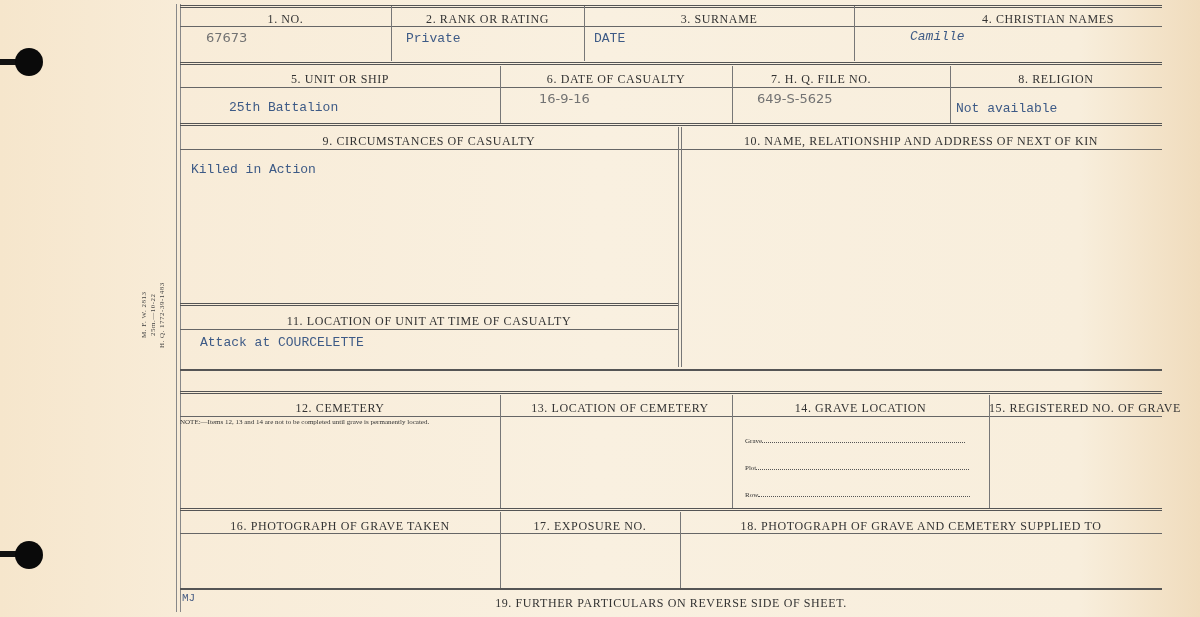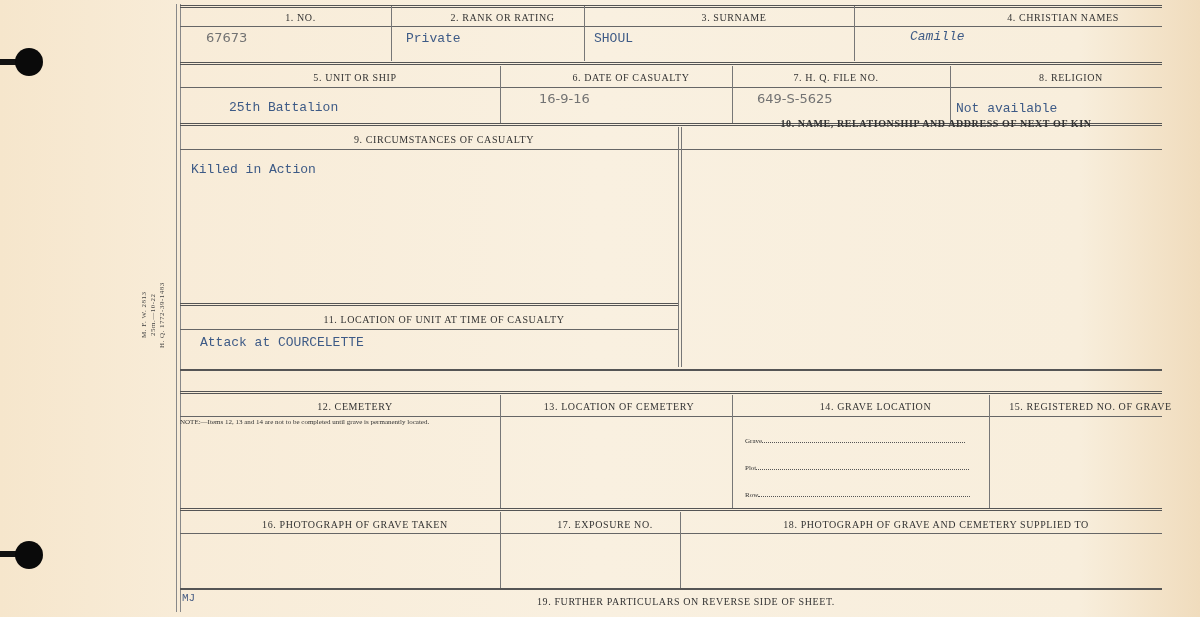--- a/index.html
+++ b/index.html
@@ -15,22 +15,22 @@
   .side-print {
     position:absolute; left:140px; top:270px; width:40px; height:90px;
     font-size:7px; line-height:9px; color:#444; writing-mode:vertical-rl; transform:rotate(180deg);
     text-align:center; letter-spacing:0.5px;
   }
   .hline { position:absolute; height:0; border-top:2px solid #555; }
   .hline.double { border-top:1px solid #555; border-bottom:1px solid #555; height:1px; }
   .hline.thin { border-top:1px solid #666; }
   .vline { position:absolute; width:0; border-left:1px solid #777; }
   .label {
-    position:absolute; font-size:10px; letter-spacing:0.6px; text-transform:uppercase;
-    text-align:center; color:#333; white-space:nowrap;margin-left:15px;
+    position:absolute; font-size:12px; letter-spacing:0.6px; text-transform:uppercase;
+    text-align:center; color:#333; white-space:nowrap;
   }
   .typed {
     position:absolute; font-family:"Liberation Mono","DejaVu Sans Mono",monospace;
     color:#3d5a86; font-size:13px; white-space:nowrap;
   }
   .hand { position:absolute; font-family:"DejaVu Sans", sans-serif; color:#737373; font-size:13px; white-space:nowrap; }
   .small { position:absolute; font-size:7px; color:#333; white-space:nowrap; }
   .dots { display:inline-block; border-bottom:1px dotted #555; vertical-align:baseline; }
   .note { position:absolute; font-size:7px; color:#333; white-space:nowrap; }
 </style>
@@ -55,59 +55,59 @@
 <div class="label" style="left:391px; top:12px; width:193px;">2. RANK OR RATING</div>
 <div class="label" style="left:584px; top:12px; width:270px;">3. SURNAME</div>
 <div class="label" style="left:854px; top:12px; width:308px;padding-left:40px;">4. CHRISTIAN NAMES</div>
 <div class="hline thin" style="left:180px; top:26px; width:982px;"></div>
 <div class="vline" style="left:391px; top:6px; height:55px;"></div>
 <div class="vline" style="left:584px; top:6px; height:55px;"></div>
 <div class="vline" style="left:854px; top:6px; height:55px;"></div>
 
 <div class="hand" style="left:206px; top:30px;">67673</div>
 <div class="typed" style="left:406px; top:31px;">Private</div>
-<div class="typed" style="left:594px; top:31px;">SHOUL</div>
+<div class="typed" style="left:594px; top:31px;">DATE</div>
 <div class="typed" style="left:910px; top:29px;font-style:italic;">Camille</div>
 
 <div class="hline double" style="left:180px; top:62px; width:982px;"></div>
 <div class="label" style="left:180px; top:72px; width:320px;">5. UNIT OR SHIP</div>
 <div class="label" style="left:500px; top:72px; width:232px;">6. DATE OF CASUALTY</div>
 <div class="label" style="left:712px; top:72px; width:218px;">7. H. Q. FILE NO.</div>
 <div class="label" style="left:950px; top:72px; width:212px;">8. RELIGION</div>
 <div class="hline thin" style="left:180px; top:87px; width:982px;"></div>
 <div class="vline" style="left:500px; top:66px; height:57px;"></div>
 <div class="vline" style="left:732px; top:66px; height:57px;"></div>
 <div class="vline" style="left:950px; top:66px; height:57px;"></div>
 
 <div class="typed" style="left:229px; top:100px;">25th Battalion</div>
 <div class="hand" style="left:539px; top:91px;">16-9-16</div>
 <div class="hand" style="left:757px; top:91px;">649-S-5625</div>
 <div class="typed" style="left:956px; top:101px;">Not available</div>
 
 <div class="hline double" style="left:180px; top:123px; width:982px;"></div>
 <div class="label" style="left:180px; top:134px; width:498px;">9. CIRCUMSTANCES OF CASUALTY</div>
-<div class="label" style="left:680px; top:118px; width:482px;font-weight:bold;">10. NAME, RELATIONSHIP AND ADDRESS OF NEXT OF KIN</div>
+<div class="label" style="left:680px; top:134px; width:482px;">10. NAME, RELATIONSHIP AND ADDRESS OF NEXT OF KIN</div>
 <div class="hline thin" style="left:180px; top:149px; width:982px;"></div>
 <div class="vline" style="left:678px; top:127px; height:240px;"></div>
 <div class="vline" style="left:681px; top:127px; height:240px;"></div>
 
 <div class="typed" style="left:191px; top:162px;">Killed in Action</div>
 <div class="typed" style="left:700px; top:162px;"></div>
 
 <div class="hline double" style="left:180px; top:303px; width:498px;"></div>
 <div class="label" style="left:180px; top:314px; width:498px;">11. LOCATION OF UNIT AT TIME OF CASUALTY</div>
 <div class="hline thin" style="left:180px; top:329px; width:498px;"></div>
 <div class="typed" style="left:200px; top:335px;">Attack at COURCELETTE</div>
 
 <div class="hline" style="left:180px; top:369px; width:982px;"></div>
 <div class="note" style="left:180px; top:376px; width:982px; text-align:left;margin-top:42px;">NOTE:—Items 12, 13 and 14 are not to be completed until grave is permanently located.</div>
 <div class="hline double" style="left:180px; top:391px; width:982px;"></div>
 
 <div class="label" style="left:180px; top:401px; width:320px;">12. CEMETERY</div>
-<div class="label" style="left:488px; top:401px; width:232px;">13. LOCATION OF CEMETERY</div>
+<div class="label" style="left:504px; top:401px; width:232px;">13. LOCATION OF CEMETERY</div>
 <div class="label" style="left:732px; top:401px; width:257px;">14. GRAVE LOCATION</div>
 <div class="label" style="left:989px; top:401px; width:173px;">15. REGISTERED NO. OF GRAVE</div>
 <div class="hline thin" style="left:180px; top:416px; width:982px;"></div>
 <div class="vline" style="left:500px; top:395px; height:113px;"></div>
 <div class="vline" style="left:732px; top:395px; height:113px;"></div>
 <div class="vline" style="left:989px; top:395px; height:113px;"></div>
 
 <div class="small" style="left:745px; top:437px;">
   <span>Grave</span><span class="dots" style="width:203px;"></span>
 </div>

